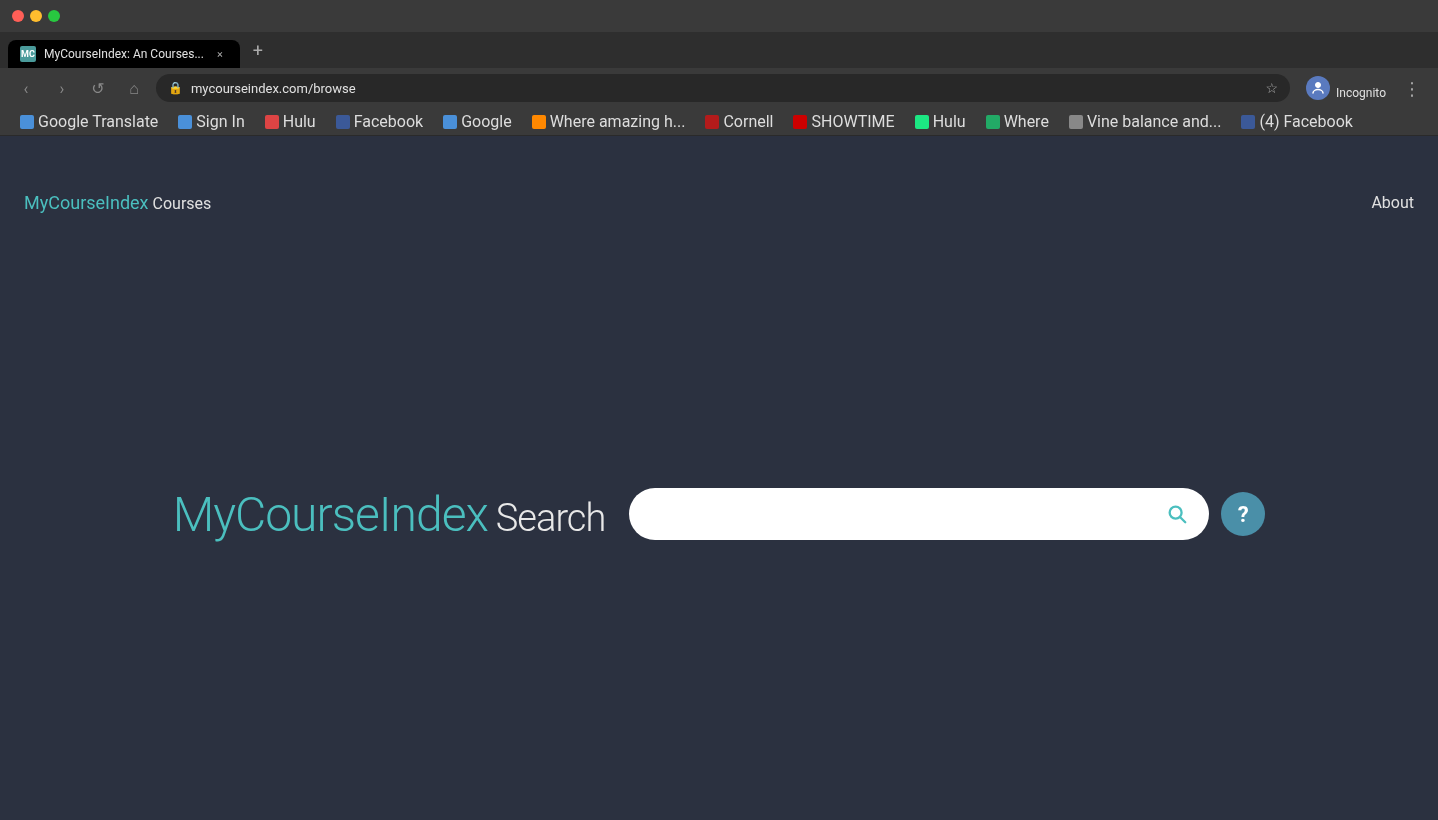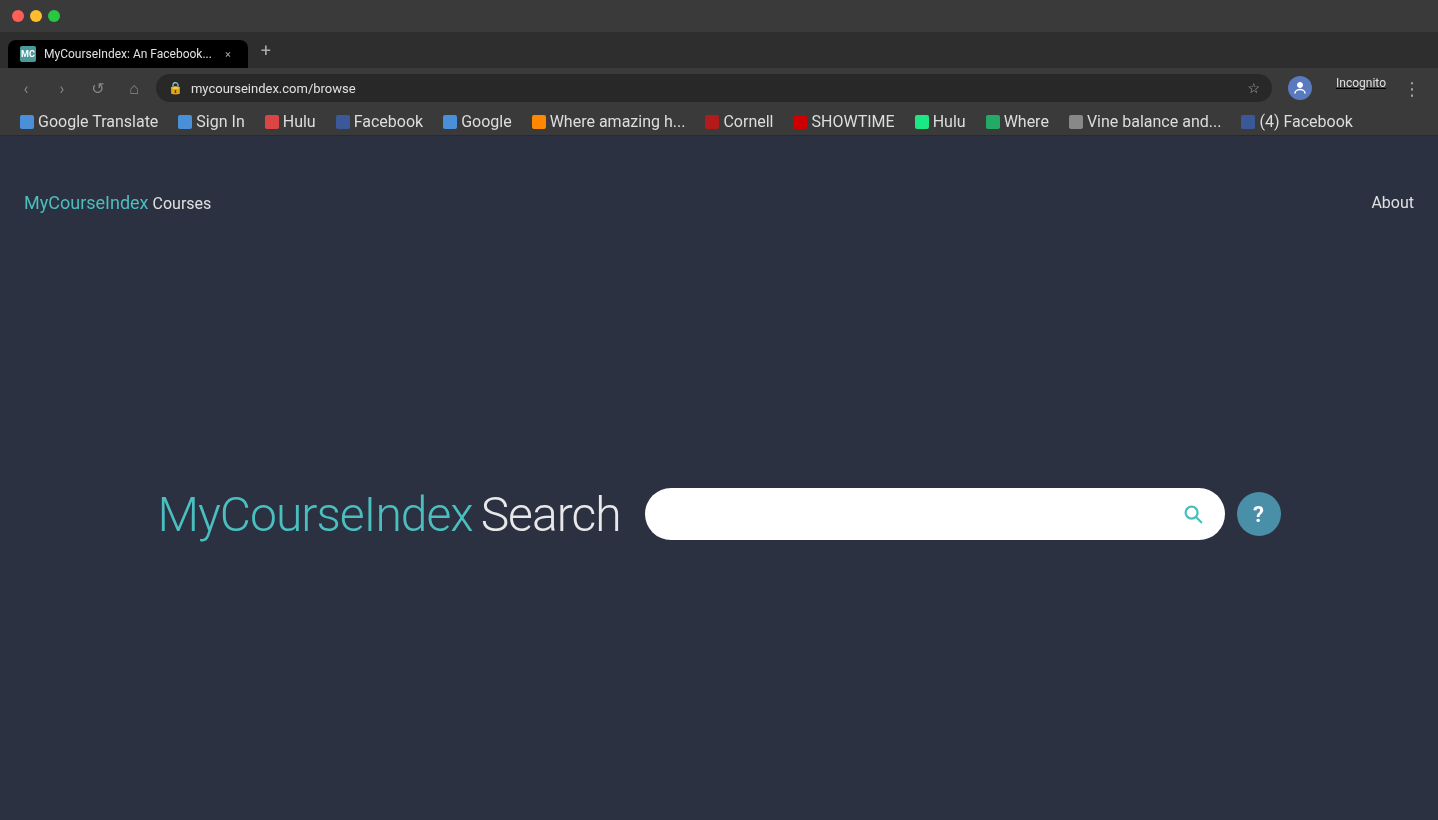--- a/index.html
+++ b/index.html
@@ -167,26 +167,25 @@
     }
 
     .browser-actions {
       display: flex;
       align-items: center;
       gap: 4px;
     }
 
     .profile-btn {
       display: flex;
-      align-items: flex-start;
-      gap: 24px;
+      align-items: flex-end;
+      gap: 6px;
       padding: 4px 8px;
       border-radius: 4px;
       cursor: pointer;
-      text-decoration: underline;
     }
 
     .profile-icon {
       width: 24px;
       height: 24px;
       border-radius: 50%;
       background: #5a7abf;
       display: flex;
       align-items: center;
       justify-content: center;
@@ -308,21 +307,21 @@
     }
 
     .hero-my-course-index {
       font-size: 48px;
       font-weight: 300;
       color: #4bbfbf;
       letter-spacing: -1px;
     }
 
     .hero-search-text {
-      font-size: 48px;
+      font-size: 38px;
       font-weight: 300;
       color: #e8e8e8;
       letter-spacing: -1px;
       text-align: right;
     }
 
     .search-container {
       display: flex;
       align-items: center;
       gap: 12px;
@@ -389,21 +388,21 @@
       <div class="traffic-light minimize"></div>
       <div class="traffic-light maximize"></div>
     </div>
   </div>
 
   <div class="tab-bar">
     <div class="tab">
       <div class="tab-favicon">
         <span>MC</span>
       </div>
-      <span class="tab-title">MyCourseIndex: An Facebook...</span>
+      <span class="tab-title">MyCourseIndex: An Courses...</span>
       <div class="tab-close">×</div>
     </div>
     <div class="new-tab-btn">+</div>
   </div>
 
   <div class="address-bar-row">
     <div class="nav-btn">‹</div>
     <div class="nav-btn">›</div>
     <div class="nav-btn">↺</div>
     <div class="nav-btn">⌂</div>

